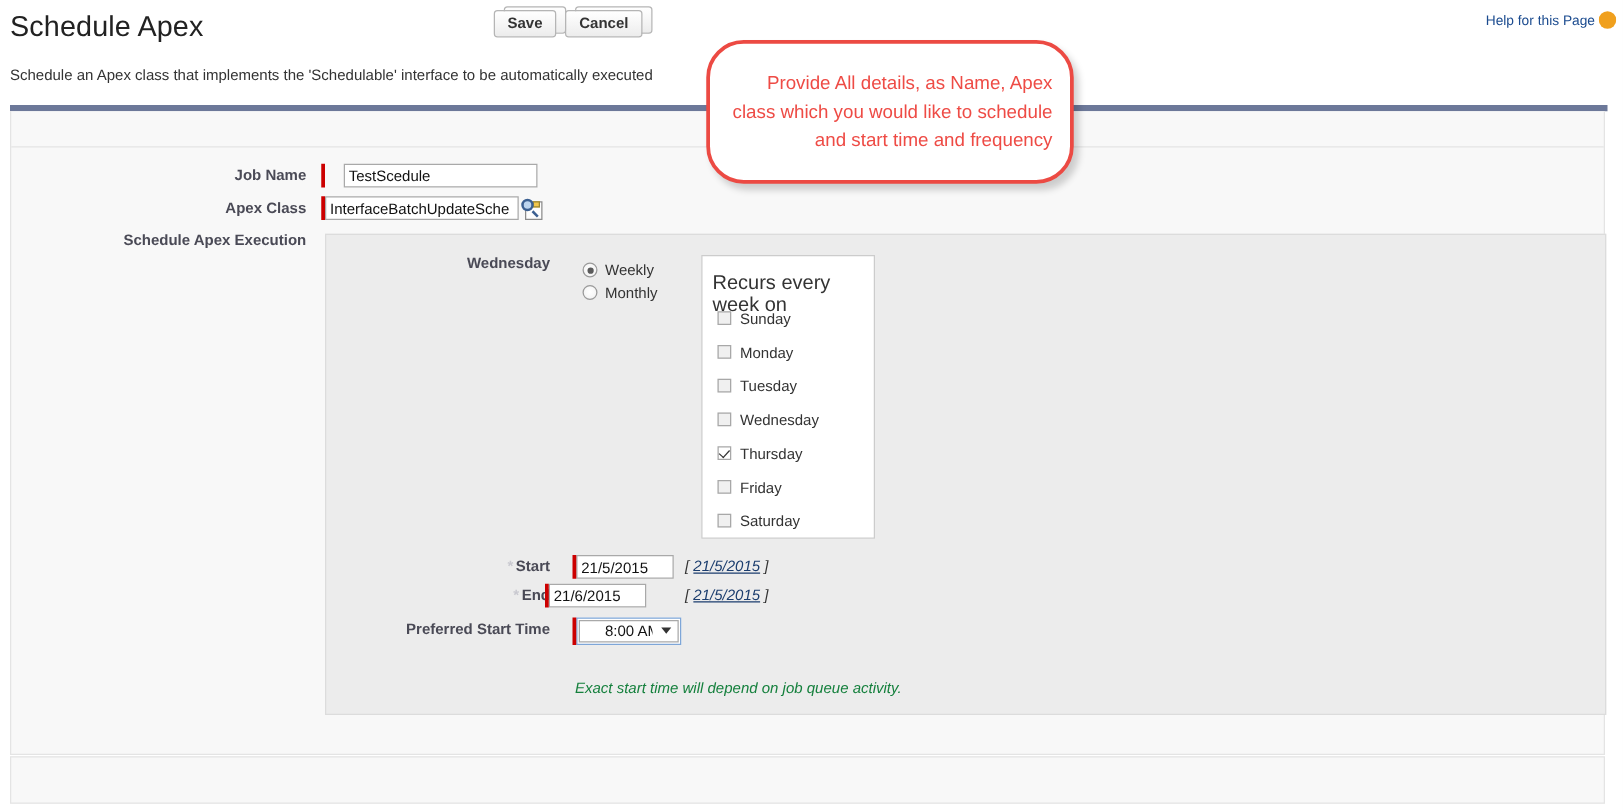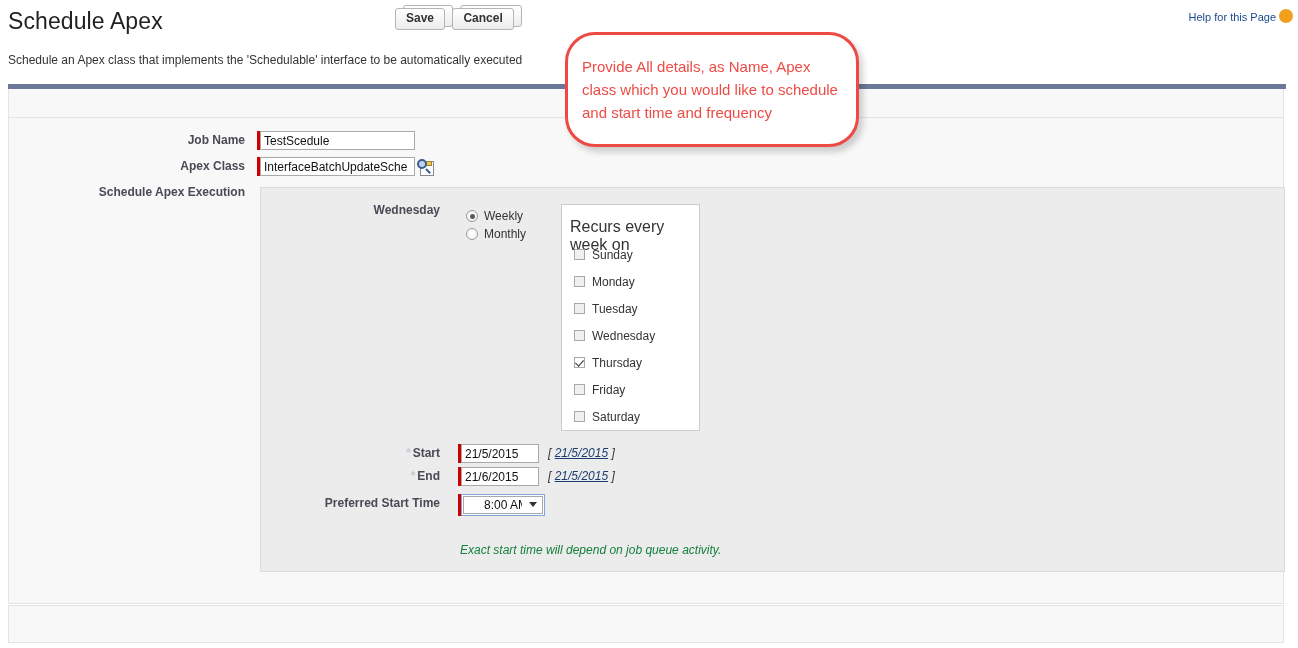--- a/index.html
+++ b/index.html
@@ -160,21 +160,21 @@
     font-size: 12px;
     color: #111111;
     border: 1px solid #a9a9a9;
     background: #ffffff;
     padding: 2px 3px;
     box-sizing: border-box;
     outline: none;
   }
 
   .wrap-jobname { left: 257px; top: 131px; }
-  .wrap-jobname .sf-input { width: 155px; height: 19px; margin-left: 3px; }
+  .wrap-jobname .sf-input { width: 155px; height: 19px; margin-left: 18px; }
   .wrap-apexcls { left: 257px; top: 157px; }
   .wrap-apexcls .sf-input { width: 155px; height: 19px; margin-left: 3px; }
 
   .lookup-icon {
     position: absolute;
     left: 416px;
     top: 158px;
     width: 18px;
     height: 18px;
     cursor: pointer;
@@ -299,21 +299,21 @@
     width: 4px; height: 7px;
     border: solid #333333;
     border-width: 0 1.6px 1.6px 0;
     transform: rotate(42deg);
   }
   .day-label { font-size: 12px; color: #333333; }
 
   
   .wrap-start { left: 458px; top: 444px; }
   .wrap-start .sf-input { width: 78px; height: 19px; margin-left: 3px; }
-  .wrap-end   { left: 458px; top: 467px; }
+  .wrap-end   { left: 436px; top: 467px; }
   .wrap-end   .sf-input { width: 78px; height: 19px; margin-left: 3px; }
 
   .date-link-box {
     position: absolute;
     font-size: 12px;
     color: #333333;
     white-space: nowrap;
     font-style: italic;
   }
   .dl-start { left: 548px; top: 446px; }
@@ -382,21 +382,21 @@
     box-sizing: border-box;
     box-shadow: 4px 5px 6px rgba(0,0,0,0.18);
     display: flex;
     align-items: center;
     justify-content: center;
   }
   .callout-text {
     color: #ee4b45;
     font-size: 15px;
     line-height: 23px;
-    text-align: left;
+    text-align: right;
     padding: 0 14px;
   }
 </style>
 </head>
 <body>
 
 <div class="page-title">Schedule Apex</div>
 
 <a class="help-link" href="#">Help for this Page</a>
 <span class="help-icon">

